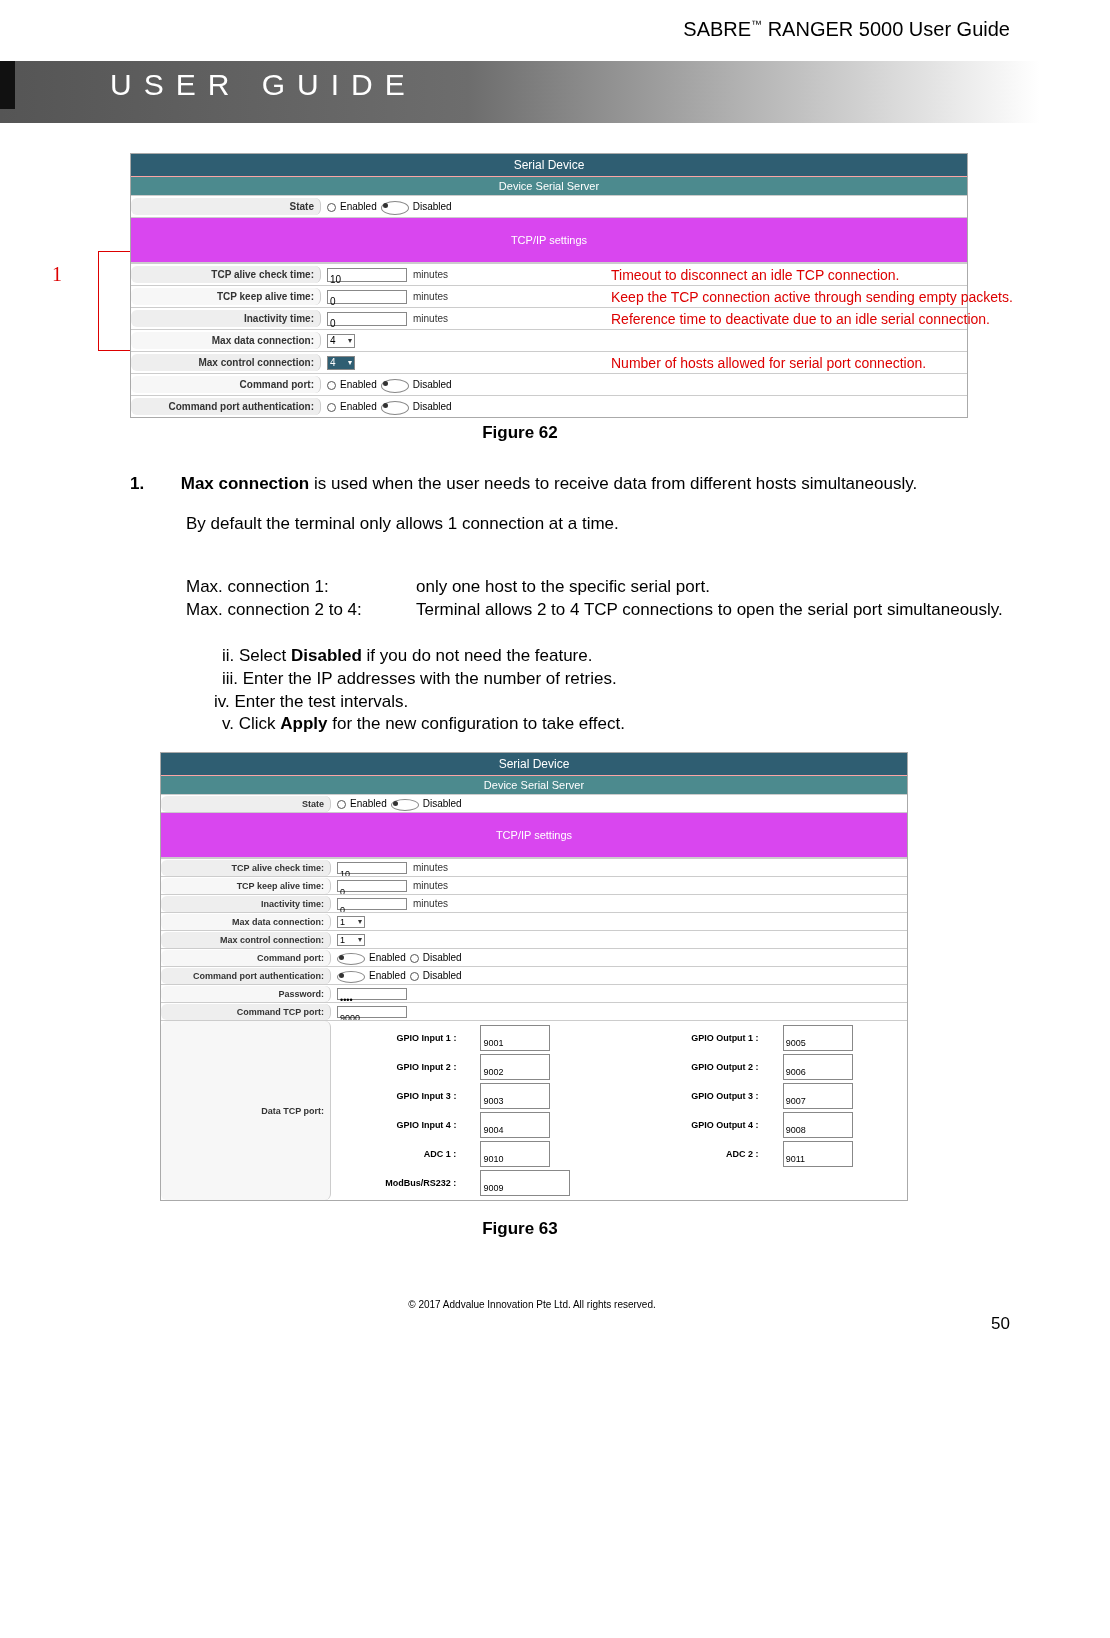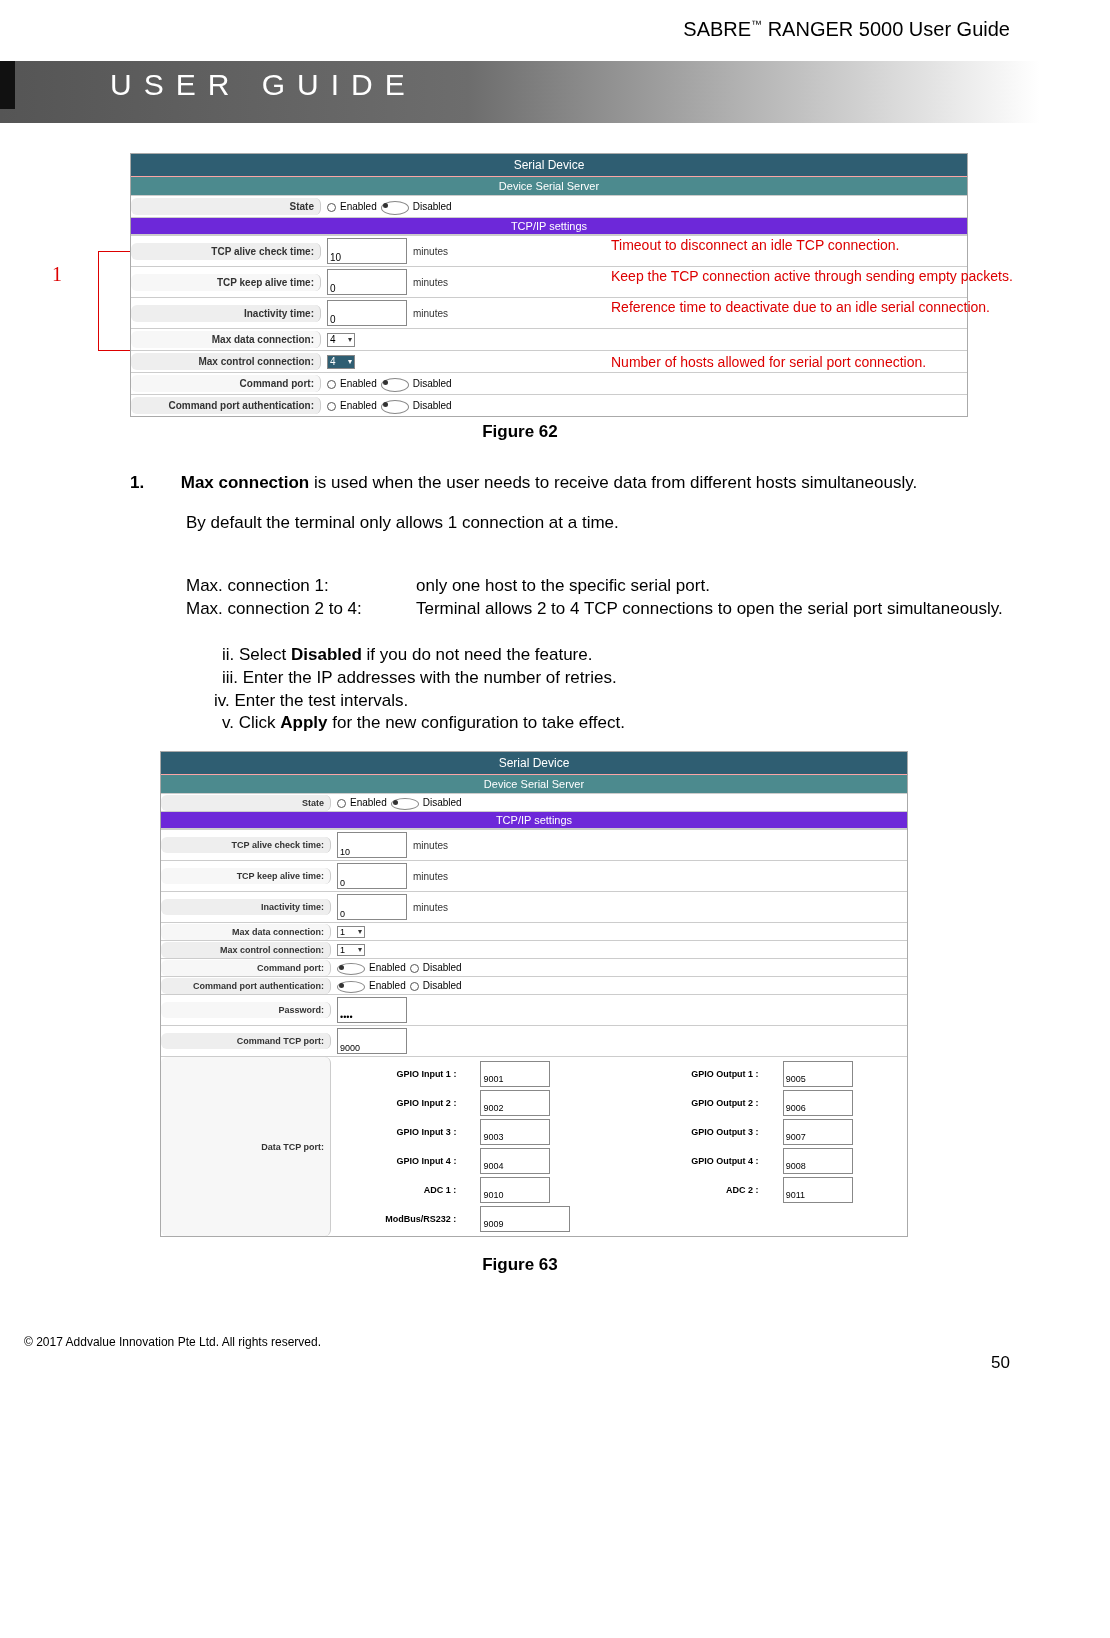--- a/index.html
+++ b/index.html
@@ -50,25 +50,25 @@
     border-bottom: 1px solid #fca5a5;
   }
   .bar-light {
     background: #4c8a8e;
     color: #fff;
     text-align: center;
     font-size: 11px;
     padding: 3px 0;
   }
   .bar-header2 {
-    background: #6d28d9;
+    background: #d946ef;
     color:#fff;
     text-align:center;
     font-size:11px;
-    padding:2px 0;
+    padding:16px 0;
     border-top:1px solid #ccc;
     border-bottom:1px solid #ccc;
   }
   .row {
     display: flex;
     align-items: center;
     border-top: 1px solid #ccc;
     min-height: 22px;
     position: relative;
   }
@@ -88,21 +88,21 @@
     flex: 1;
     padding: 2px 6px;
     font-size: 10px;
     display:flex;
     align-items:center;
     gap:4px;
     position: relative;
   }
   .radio { width:9px;height:9px;border:1px solid #555;border-radius:50%;display:inline-block;position:relative;top:1px;}
   .radio.sel::after{content:"";position:absolute;left:1px;top:1px;width:5px;height:5px;background:#333;border-radius:50%;}
-  .txtin { border:1px solid #888;height:14px;width:80px;font-size:10px;padding:12px 2px;display:inline-block;line-height:14px;background:#fff;}
+  .txtin { border:1px solid #888;height:14px;width:80px;font-size:10px;padding:4px 2px;display:inline-block;line-height:14px;background:#fff;}
   .sel { border:1px solid #888;height:14px;width:28px;font-size:10px;padding:0 2px;display:inline-flex;align-items:center;justify-content:space-between;background:#fff;}
   .sel .arr{font-size:8px;color:#333;}
   .unit{font-size:10px;color:#333;margin-left:2px;}
 
   .red-annot { position:absolute; color:#d00; font-size:14px; white-space:nowrap; }
   .red-box { position:absolute; border:1px solid #d00; }
   .callout-num { position:absolute; color:#d00; font-size:20px; font-family:"Times New Roman",serif; }
 
   .fig-caption { text-align:center; font-weight:bold; font-size:17px; margin:5px 0 30px 0; }
 
@@ -119,21 +119,21 @@
   
   .panel.small { font-size:9px; }
   .panel.small .row .lbl{ width:170px; font-size:9px;}
   .panel.small .row { min-height:18px;}
   .panel.small .txtin{height:12px;width:70px;font-size:9px;}
   .panel.small .sel{height:12px;font-size:9px;}
   .gpio-block{ flex:1; padding:4px 6px; display:grid; grid-template-columns: auto auto auto auto; gap:3px 24px; font-size:9px; align-items:center;}
   .gpio-block .glbl{ text-align:right; font-weight:bold; white-space:nowrap; }
   .gpio-block .gin{ border:1px solid #888;height:24px;width:70px;font-size:9px;padding:12px 2px;background:#fff;}
 
-  .footer { text-align:left; font-size:12px; margin-top:60px;margin-left:24px; }
+  .footer { text-align:center; font-size:10px; margin-top:60px;margin-left:24px; }
   .pagenum { text-align:right; font-size:17px; padding-right:30px; margin-top:4px; }
 </style>
 </head>
 <body>
 
 <div class="page">
   <div class="doc-header">
     <span>SABRE</span><sup>™</sup><span> RANGER 5000 User Guide</span>
   </div>
   <div class="user-guide-banner">

